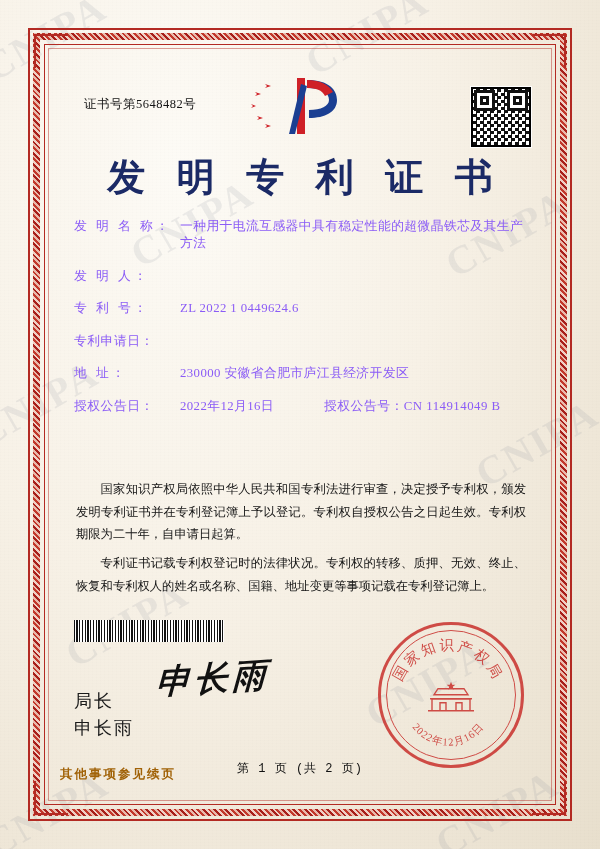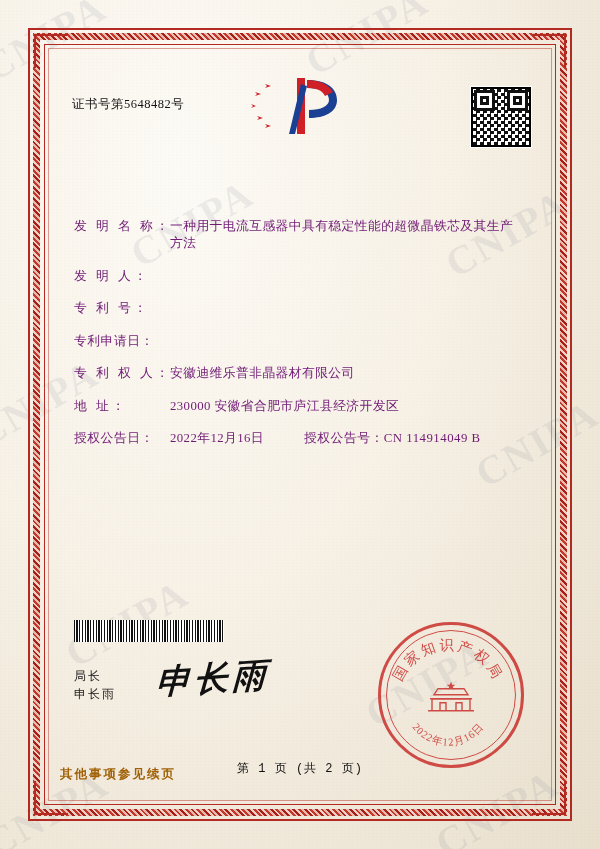--- a/index.html
+++ b/index.html
@@ -79,21 +79,21 @@
   .corner:after{width:2px;height:34px;top:0;left:0;}
   .c-tr:after{left:auto;right:0;}
   .c-bl:before{top:auto;bottom:0;}
   .c-br:before{top:auto;bottom:0;}
   .c-br:after{left:auto;right:0;}
 
   
   .content{position:absolute;left:60px;top:60px;right:60px;bottom:60px;}
 
   .cert-no{
-    position:absolute;left:12px;top:36px;
+    position:absolute;left:24px;top:36px;
     font-size:12.5px;letter-spacing:.5px;color:#141414;
   }
   .qr{
     position:absolute;right:8px;top:26px;
     width:56px;height:56px;
     background:
       conic-gradient(#000 0 0) 0 0/4px 4px,
       repeating-conic-gradient(#000 0% 25%, #fff 0% 50%) 0 0/6px 6px;
     background-color:#fff;
     padding:2px;border:1px solid #fff;
@@ -123,21 +123,22 @@
     color:#1b2a66;
     font-family:"Liberation Serif","DejaVu Serif",serif;
     text-indent:11px;
   }
 
   .fields{position:absolute;left:14px;right:14px;top:158px;}
   .row{
     display:flex;align-items:baseline;
     margin-bottom:15.5px;
     font-size:12.8px;
-    color:#701a75;
+    color:#8b5cf6;
+    gap:10px;
   }
   .lab{
     width:96px;flex:none;
     letter-spacing:3px;
     white-space:nowrap;
   }
   .lab.wide{width:96px;letter-spacing:0.5px;}
   .val{flex:1;letter-spacing:.4px;font-family:Liberation Serif, serif;}
   .row.split .val{flex:none;}
   .sub-lab{margin-left:40px;letter-spacing:.5px;text-align:center;}
@@ -149,21 +150,21 @@
   .para p{margin:0 0 6px 0;text-indent:2em;}
 
   .barcode{
     position:absolute;left:14px;top:560px;
     width:150px;height:22px;
     background:repeating-linear-gradient(90deg,
       #111 0 1px,#fff 1px 2px,#111 2px 4px,#fff 4px 5px,
       #111 5px 6px,#fff 6px 8px,#111 8px 9px,#fff 9px 11px);
   }
 
-  .sign-block{position:absolute;left:14px;top:607px;font-size:12px;letter-spacing:2px;line-height:1.5;}
+  .sign-block{position:absolute;left:14px;top:628px;font-size:18px;letter-spacing:2px;line-height:1.5;}
   .sign-hand{
     position:absolute;left:96px;top:596px;
     font-size:34px;color:#111;
     font-family:"Liberation Serif",serif;
     font-style:italic;font-weight:bold;
     letter-spacing:4px;
     transform:rotate(-4deg) skewX(-6deg);
   }
 
   .seal{
@@ -235,58 +236,60 @@
         <polygon points="20,10 26,12 20,14 22,12"></polygon>
         <polygon points="20,50 26,52 20,54 22,52"></polygon>
       </g>
       <path d="M52 4 L60 4 L60 60 L52 60 Z" fill="#cf2027"></path>
       <path d="M44 60 L56 10 L62 12 L50 60 Z" fill="#1b3f92"></path>
       <path d="M62 6 C84 6 92 16 92 26 C92 38 80 44 64 44 L64 36 C76 36 84 32 84 26 C84 18 76 14 62 14 Z" fill="#1b3f92"></path>
       <path d="M62 6 C76 6 84 11 88 18 L80 22 C77 16 71 14 62 14 Z" fill="#cf2027"></path>
     </svg>
   </div>
 
+  <div class="title">发 明 专 利 证 书</div>
 
   <div class="fields">
 
     <div class="row">
       <div class="lab"><span>发 明 名 称</span><span>：</span></div>
       <div class="val">一种用于电流互感器中具有稳定性能的超微晶铁芯及其生产方法</div>
     </div>
 
     <div class="row">
       <div class="lab"><span>发 明 人</span><span>：</span></div>
     </div>
 
     <div class="row">
       <div class="lab"><span>专 利 号</span><span>：</span></div>
+      <div class="val">ZL 2022 1 0449624.6</div>
     </div>
 
     <div class="row">
       <div class="lab wide"><span>专利申请日</span><span>：</span></div>
     </div>
 
-    <div class="row">
-      <div class="lab"><span>专 利 权 人</span><span>：</span></div>
-      <div class="val">安徽迪维乐普非晶器材有限公司</div>
-    </div>
 
     <div class="row">
       <div class="lab"><span>地      址</span><span>：</span></div>
       <div class="val">230000 安徽省合肥市庐江县经济开发区</div>
     </div>
 
     <div class="row split">
       <div class="lab wide"><span>授权公告日</span><span>：</span></div>
       <div class="val">2022年12月16日</div>
       <div class="sub-lab"><span>授权公告号</span><span>：</span><span>CN 114914049 B</span></div>
     </div>
 
   </div>
 
+  <div class="para">
+    <p>国家知识产权局依照中华人民共和国专利法进行审查，决定授予专利权，颁发发明专利证书并在专利登记簿上予以登记。专利权自授权公告之日起生效。专利权期限为二十年，自申请日起算。</p>
+    <p>专利证书记载专利权登记时的法律状况。专利权的转移、质押、无效、终止、恢复和专利权人的姓名或名称、国籍、地址变更等事项记载在专利登记簿上。</p>
+  </div>
 
   <div class="barcode"></div>
 
   <div class="sign-block">
     <div>局长</div>
     <div>申长雨</div>
   </div>
   <div class="sign-hand">申长雨</div>
 
   <div class="seal">

